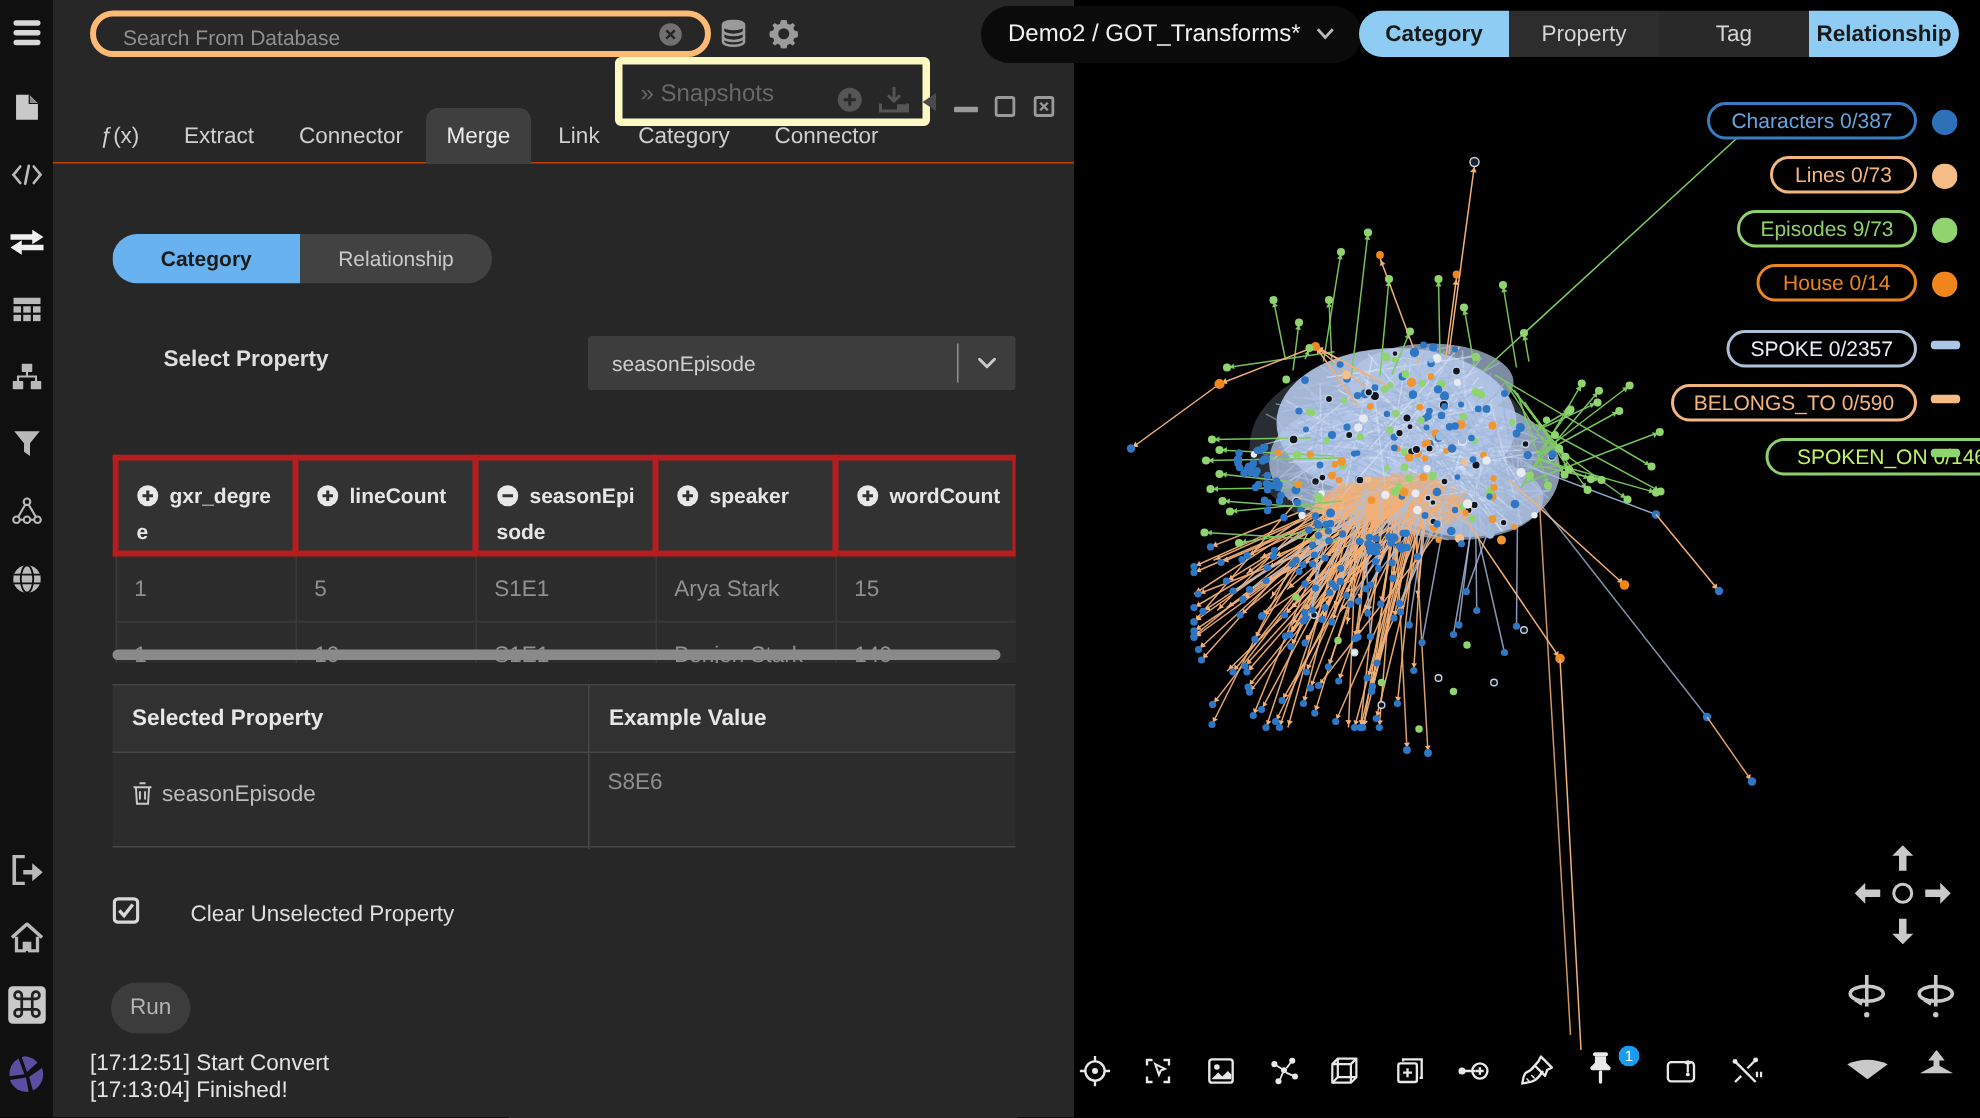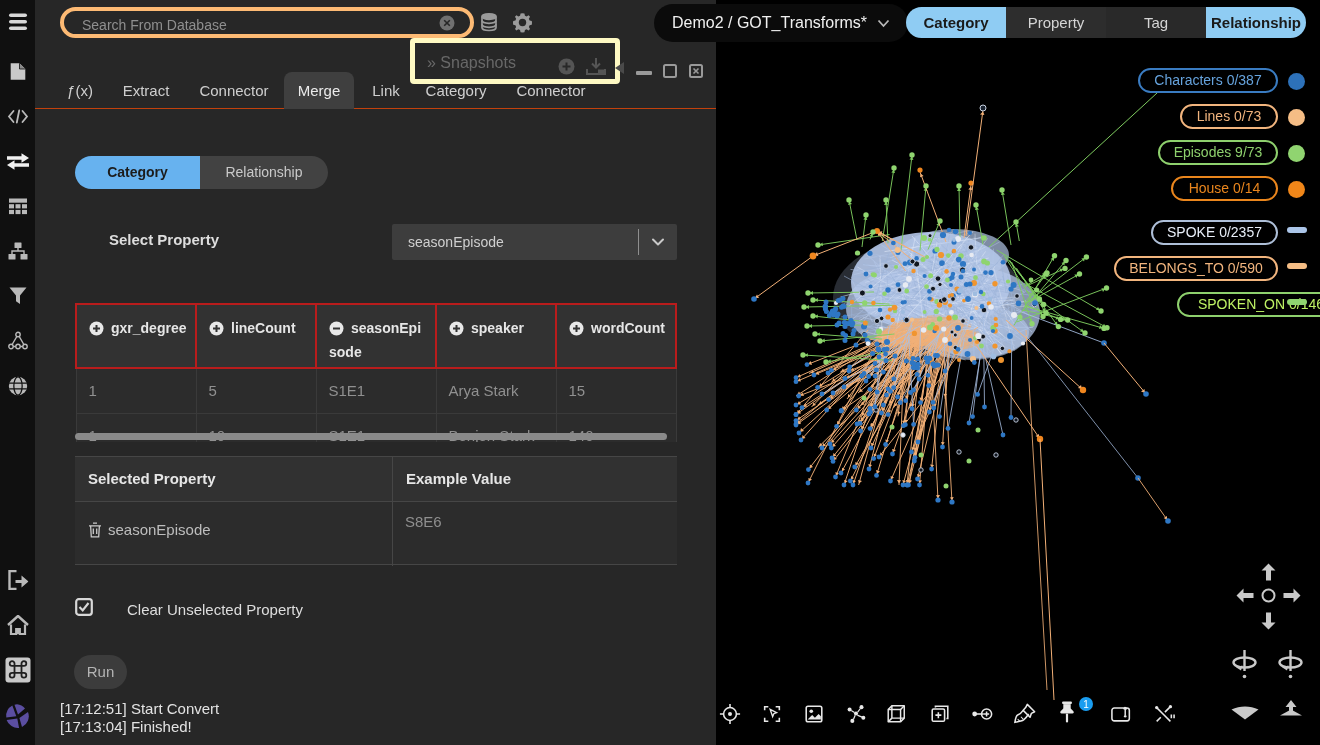--- a/index.html
+++ b/index.html
@@ -17,21 +17,21 @@
 #toggle { position:absolute; left:40px; top:156px; width:253px; height:33px; border-radius:17px; overflow:hidden; font-size:14px; }
 #toggle .cat { position:absolute; left:0; top:0; width:125px; height:33px; background:#67b2ef; color:#1c1c1c; font-weight:bold; text-align:center; line-height:33px; }
 #toggle .rel { position:absolute; left:125px; top:0; width:128px; height:33px; background:#424242; color:#c9c9c9; text-align:center; line-height:33px; }
 .dropdown { position:absolute; left:357px; width:285px; height:36px; background:#3d3d3d; border-radius:2px; color:#d0d0d0; font-size:14px; line-height:36px; padding-left:16px; }
 .dropdown .sep { position:absolute; right:38px; top:5px; width:1px; height:26px; background:#8f8f8f; }
 .dropdown .chev { position:absolute; right:12px; top:13px; line-height:0; }
 #selprop { position:absolute; left:39px; top:231px; color:#dedede; font-size:15px; font-weight:bold;margin-left:35px; }
 #t1wrap { position:absolute; left:40px; top:303px; width:602px; height:139px; overflow:hidden; }
 #t1 { border-collapse:collapse; table-layout:fixed; width:720px; }
 #t1 th { word-break:break-all; }
-#t1 th { width:120px; background:#323232; border:2px solid #b91c1c; color:#e6e6e6; font-size:14px; font-weight:bold; text-align:left; vertical-align:top; padding:13px 8px 0 12px; height:64px; line-height:21px; }
+#t1 th { width:120px; background:#323232; border:4px solid #b91c1c; color:#e6e6e6; font-size:14px; font-weight:bold; text-align:left; vertical-align:top; padding:13px 8px 0 12px; height:64px; line-height:21px; }
 #t1 td { width:120px; background:#2c2c2c; border:1px solid #3a3a3a; color:#909090; font-size:15px; text-align:left; vertical-align:middle; padding-left:12px; height:45px; }
 #t1 .hic { display:inline-block; vertical-align:-3px; margin-right:7px; }
 #hscroll { position:absolute; left:40px; top:433px; width:592px; height:7px; background:#8a8a8a; border-radius:4px; z-index:12; }
 #t2 { position:absolute; left:40px; top:456px; width:602px; height:110px; font-size:15px; }
 #t2 .hd { position:absolute; left:0; top:0; width:602px; height:46px; background:#313131; border-top:1px solid #464646; border-bottom:1px solid #464646; }
 #t2 .bd { position:absolute; left:0; top:46px; width:602px; height:63px; background:#2c2c2c; border-bottom:1px solid #464646; }
 #t2 .vline { position:absolute; left:317px; top:0; width:1px; height:110px; background:#464646; }
 #runbtn { position:absolute; left:39px; top:655px; width:53px; height:34px; background:#3c3c3c; border-radius:17px; color:#b4b4b4; font-size:15px; text-align:center; line-height:34px; }
 #log { position:absolute; left:25px; top:700px; color:#e3e3e3; font-size:15px; line-height:18px; }
 #graph { position:absolute; left:716px; top:0; width:604px; height:745px; background:#000; }

